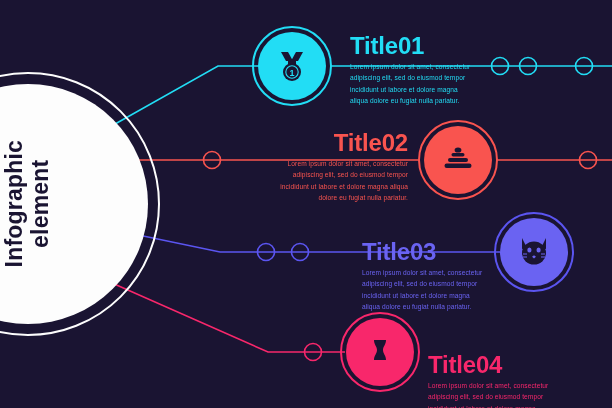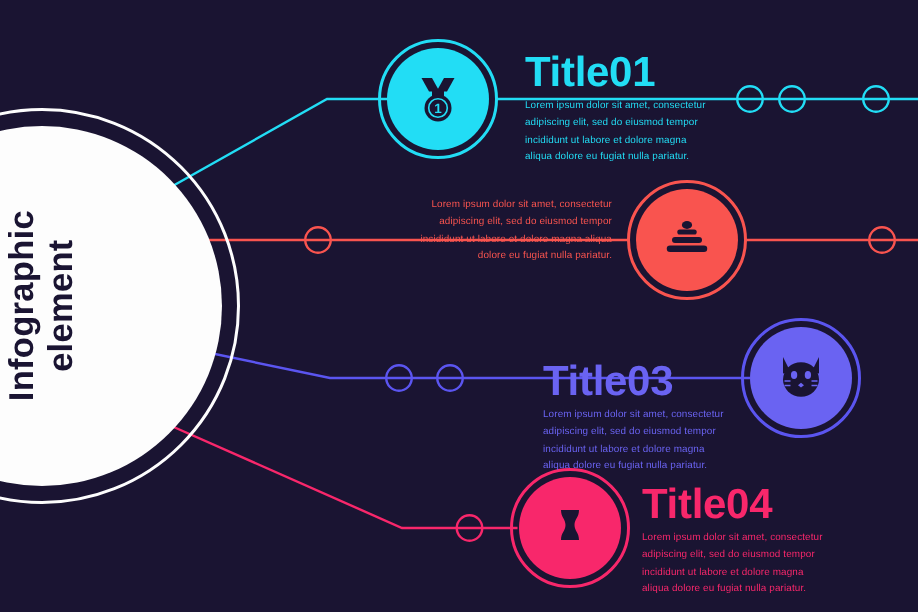--- a/index.html
+++ b/index.html
@@ -85,21 +85,21 @@
   .badge .outring {
     position: absolute;
     border-radius: 50%;
     box-sizing: border-box;
   }
 
   
   .block { position: absolute; z-index: 6; }
   .block h2 {
     margin: 0 0 3px 0;
-    font-size: 28px;
+    font-size: 24px;
     font-weight: bold;
     letter-spacing: -0.2px;
     line-height: 1;
   }
   .block p {
     margin: 0;
     font-size: 6.6px;
     line-height: 1.72;
     letter-spacing: .08px;
   }
@@ -162,20 +162,21 @@
     <div class="disc" style="left:6px; top:6px; width:68px; height:68px; background:#f9544f;">
       <svg width="40" height="40" viewBox="0 0 40 40">
         <ellipse cx="20" cy="10" rx="3.4" ry="2.6" fill="#1a1432"></ellipse>
         <rect x="13.5" y="13" width="13" height="3.4" rx="1.7" fill="#1a1432"></rect>
         <rect x="10" y="18" width="20" height="4" rx="2" fill="#1a1432"></rect>
         <rect x="6.5" y="23.6" width="27" height="4.4" rx="2.2" fill="#1a1432"></rect>
       </svg>
     </div>
   </div>
   <div class="block t-right" style="left:278px; top:131px; width:130px;">
+    <h2 style="color:#f9544f;">Title02</h2>
     <p style="color:#f9544f;">Lorem ipsum dolor sit amet, consectetur adipiscing elit, sed do eiusmod tempor incididunt ut labore et dolore magna aliqua dolore eu fugiat nulla pariatur.</p>
   </div>
 
   <div class="badge" style="left:494px; top:212px; width:80px; height:80px;">
     <div class="outring" style="left:0; top:0; width:80px; height:80px; border:2px solid #5b55f0;"></div>
     <div class="disc" style="left:6px; top:6px; width:68px; height:68px; background:#6a63f2;">
       <svg width="40" height="40" viewBox="0 0 40 40">
         <path d="M8 6 L13 16 L8 17 Z" fill="#1a1432"></path>
         <path d="M32 6 L27 16 L32 17 Z" fill="#1a1432"></path>
         <ellipse cx="20" cy="21" rx="12" ry="11.5" fill="#1a1432"></ellipse>
@@ -193,17 +194,17 @@
 
   <div class="badge" style="left:340px; top:312px; width:80px; height:80px;">
     <div class="outring" style="left:0; top:0; width:80px; height:80px; border:2px solid #f8276b;"></div>
     <div class="disc" style="left:6px; top:6px; width:68px; height:68px; background:#f8276b;">
       <svg width="40" height="40" viewBox="0 0 40 40">
         <path d="M14 8 h12 c0 5 -3 6 -3 10 c0 4 3 5 3 10 h-12 c0 -5 3 -6 3 -10 c0 -4 -3 -5 -3 -10 z" fill="#1a1432"></path>
       </svg>
     </div>
   </div>
   <div class="block t-left" style="left:428px; top:322px; width:122px;">
-    <h2 style="color:#f8276b;">Title04</h2>
+    <h2 style="color:#f8276b;margin-top:31px;">Title04</h2>
     <p style="color:#f8276b;">Lorem ipsum dolor sit amet, consectetur adipiscing elit, sed do eiusmod tempor incididunt ut labore et dolore magna aliqua dolore eu fugiat nulla pariatur.</p>
   </div>
 
 </div>
 
 </body></html>

